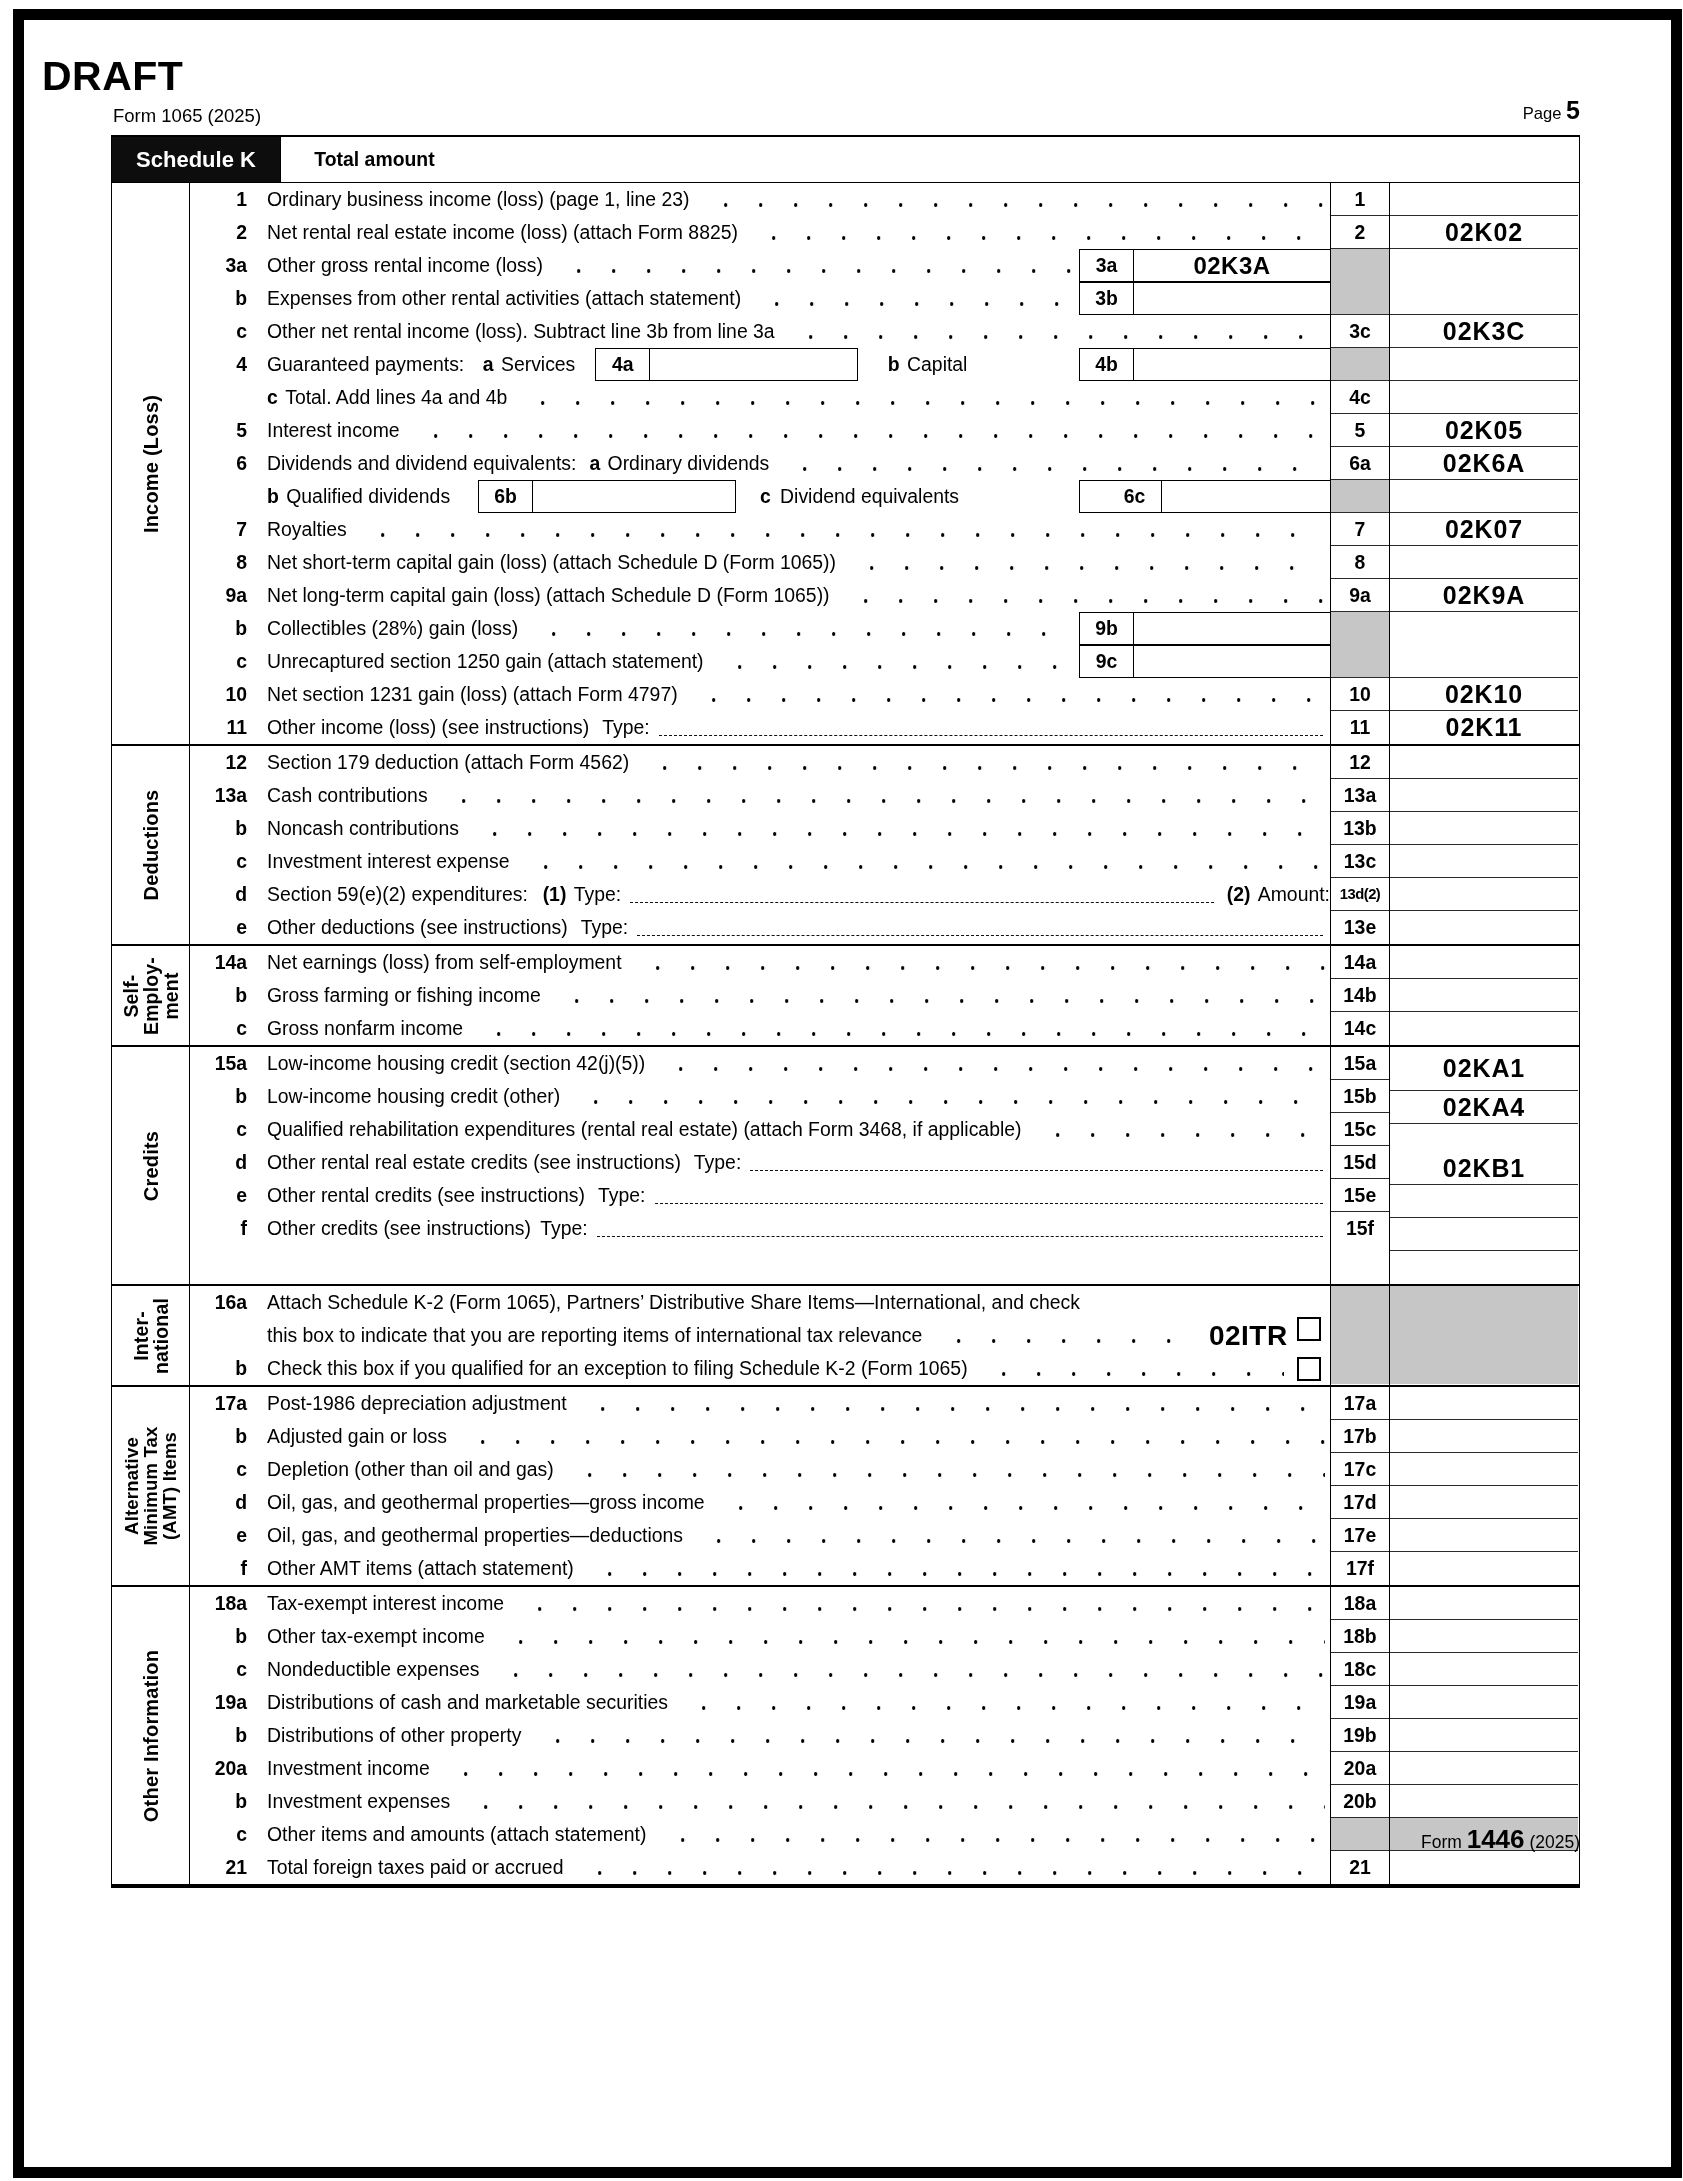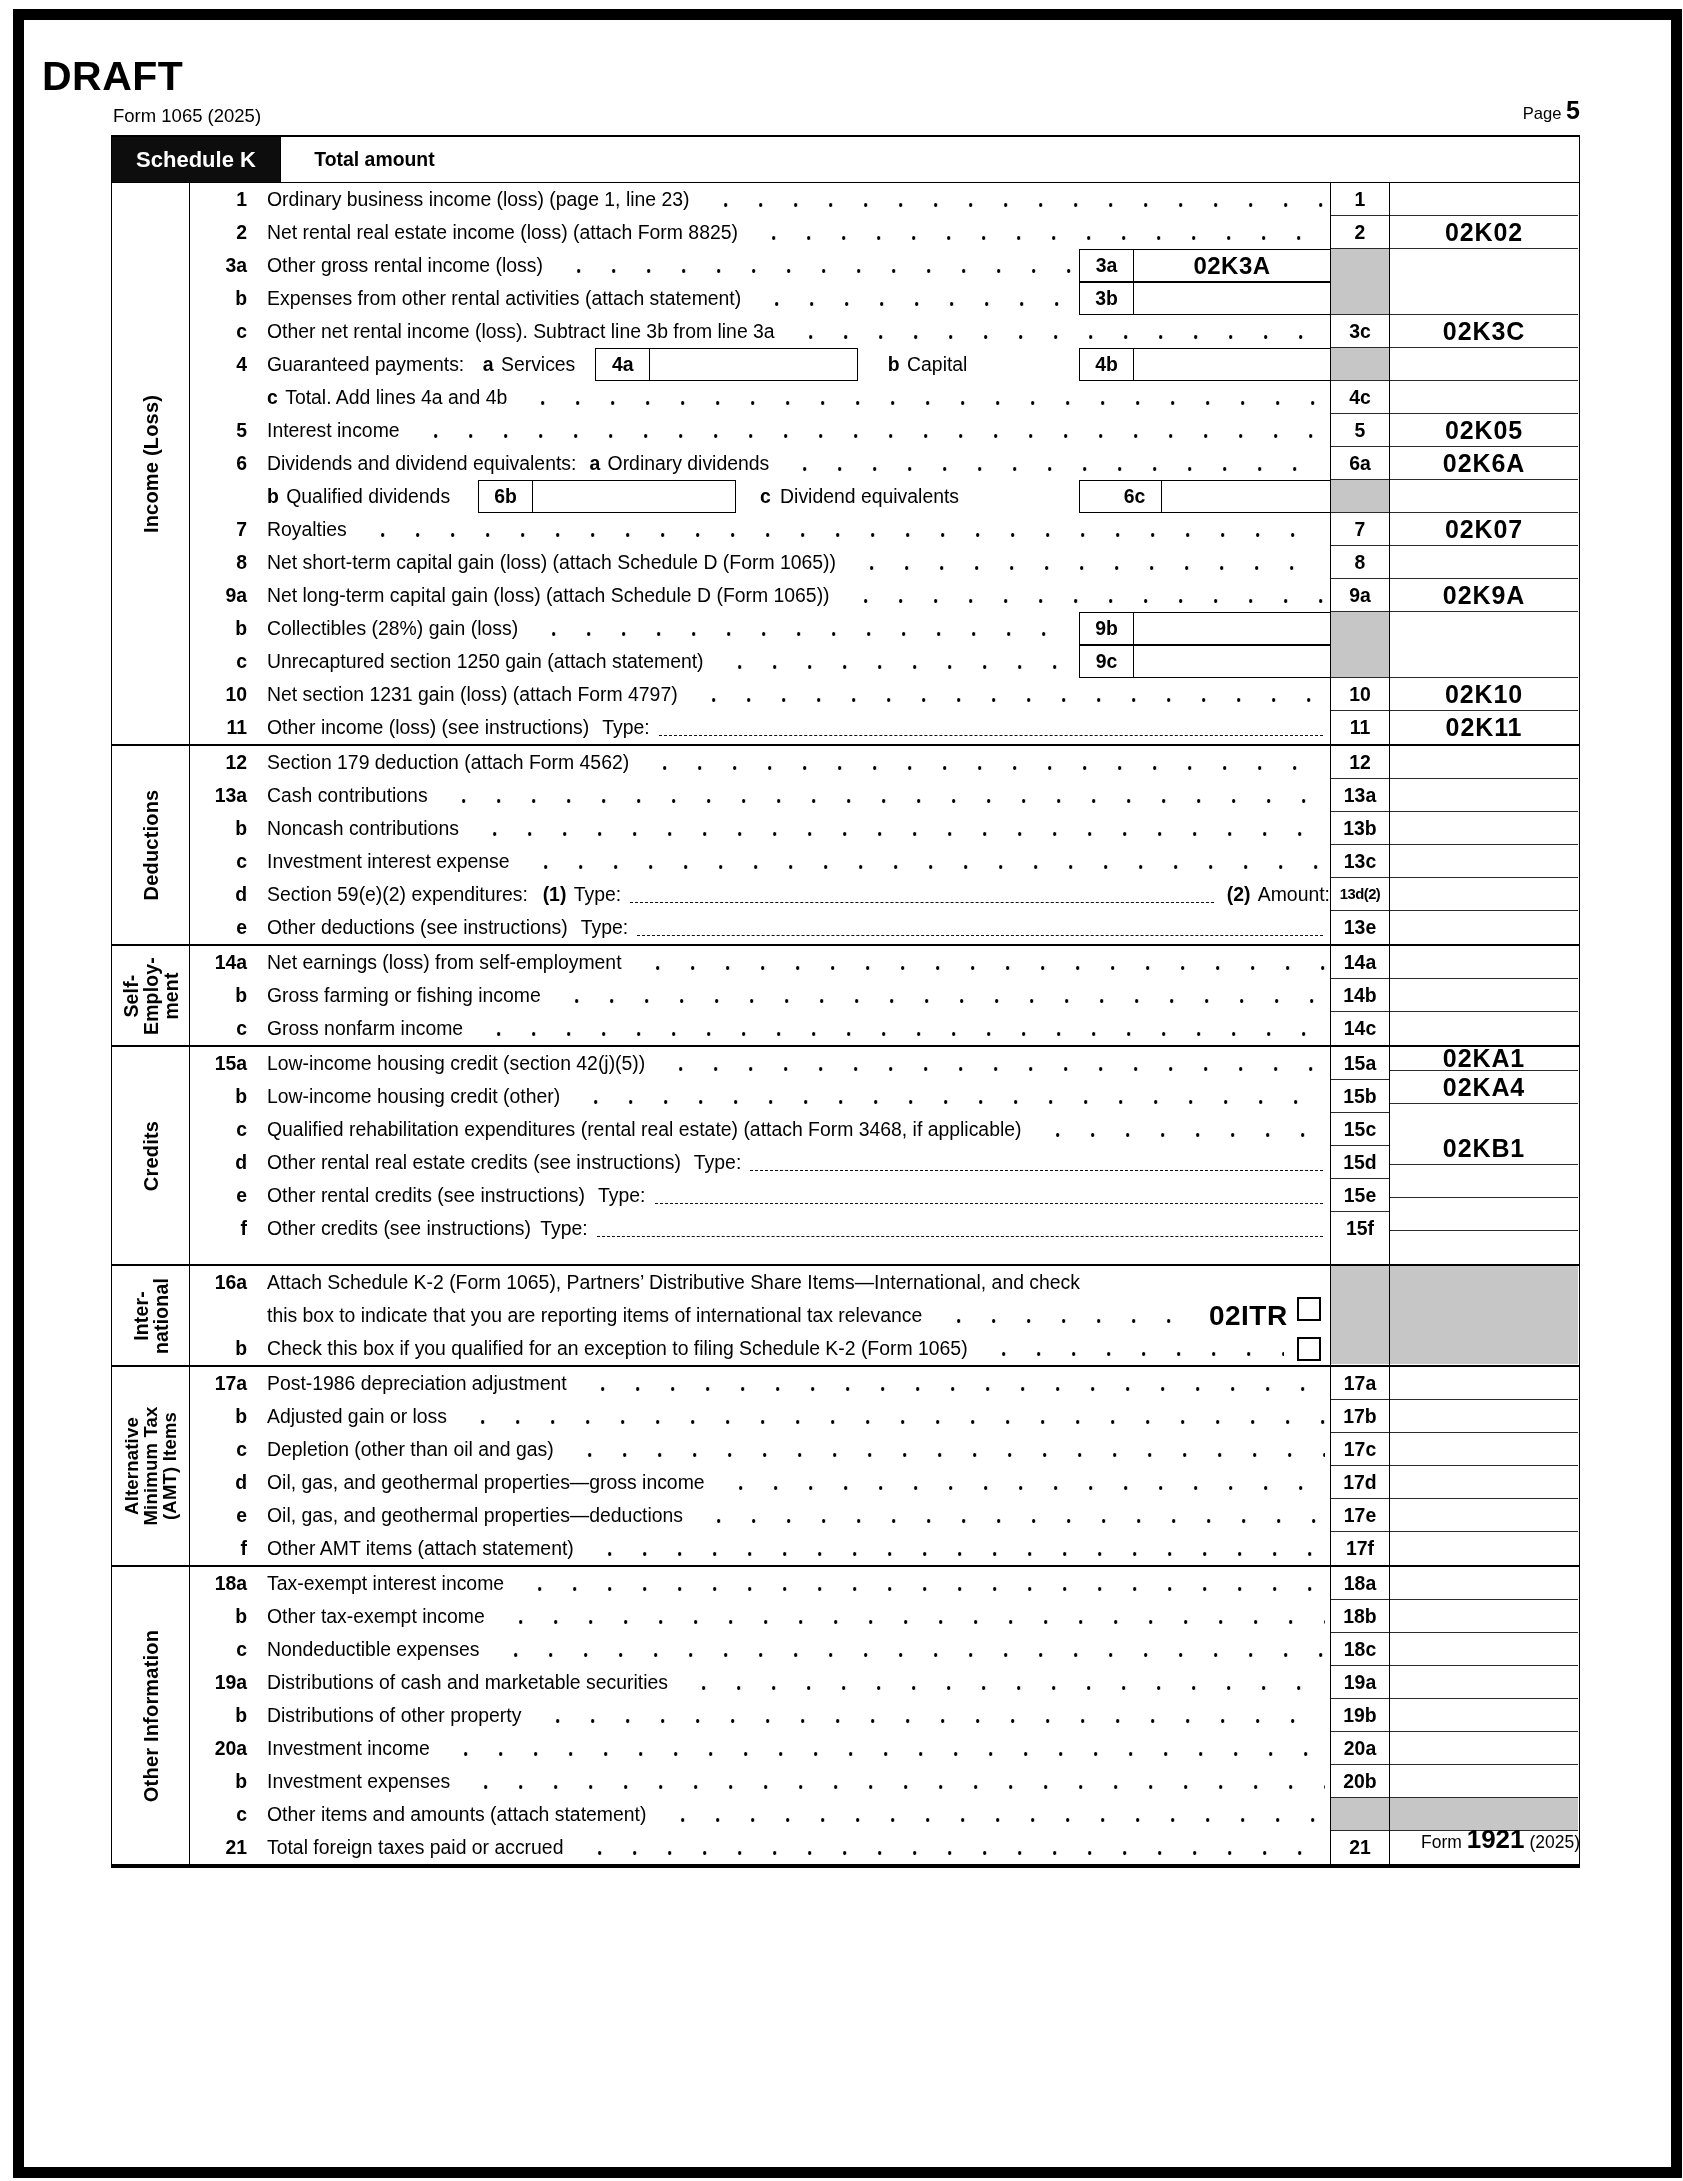--- a/index.html
+++ b/index.html
@@ -446,21 +446,21 @@
         </div>
         <div class="sec-nums">
           <div class="ncell" style="height: 33px;">15a</div>
           <div class="ncell" style="height: 33px;">15b</div>
           <div class="ncell" style="height: 33px;">15c</div>
           <div class="ncell" style="height: 33px;">15d</div>
           <div class="ncell" style="height: 33px;">15e</div>
           <div class="ncell" style="height: 33px;">15f</div>
         </div>
         <div class="sec-amts">
-          <div class="acell" style="height: 24px;">02KA1</div>
+          <div class="acell" style="height: 44px;">02KA1</div>
           <div class="acell" style="height: 33px;">02KA4</div>
           <div class="acell" style="height: 33px; margin-top: 28px;">02KB1</div>
           <div class="acell" style="height: 33px;"></div>
           <div class="acell" style="height: 33px;"></div>
           <div class="acell" style="height: 33px;"></div>
         </div>
       </div>
       <div class="section">
         <div class="sec-side">
           <div class="side-label" style="width: 98px; font-size: 19.4px;">Inter-
@@ -619,16 +619,16 @@
           <div class="acell" style="height: 33px;"></div>
           <div class="acell" style="height: 33px; background: rgb(198, 198, 198);"></div>
           <div class="acell" style="height: 33px;"></div>
         </div>
       </div>
     </div>
 </div>
 
 <div class="form-footer">
   <span>Form</span>
-  <span class="fnum">1921</span>
+  <span class="fnum">1446</span>
   <span>(2025)</span>
 </div>
 
 
 </body></html>

